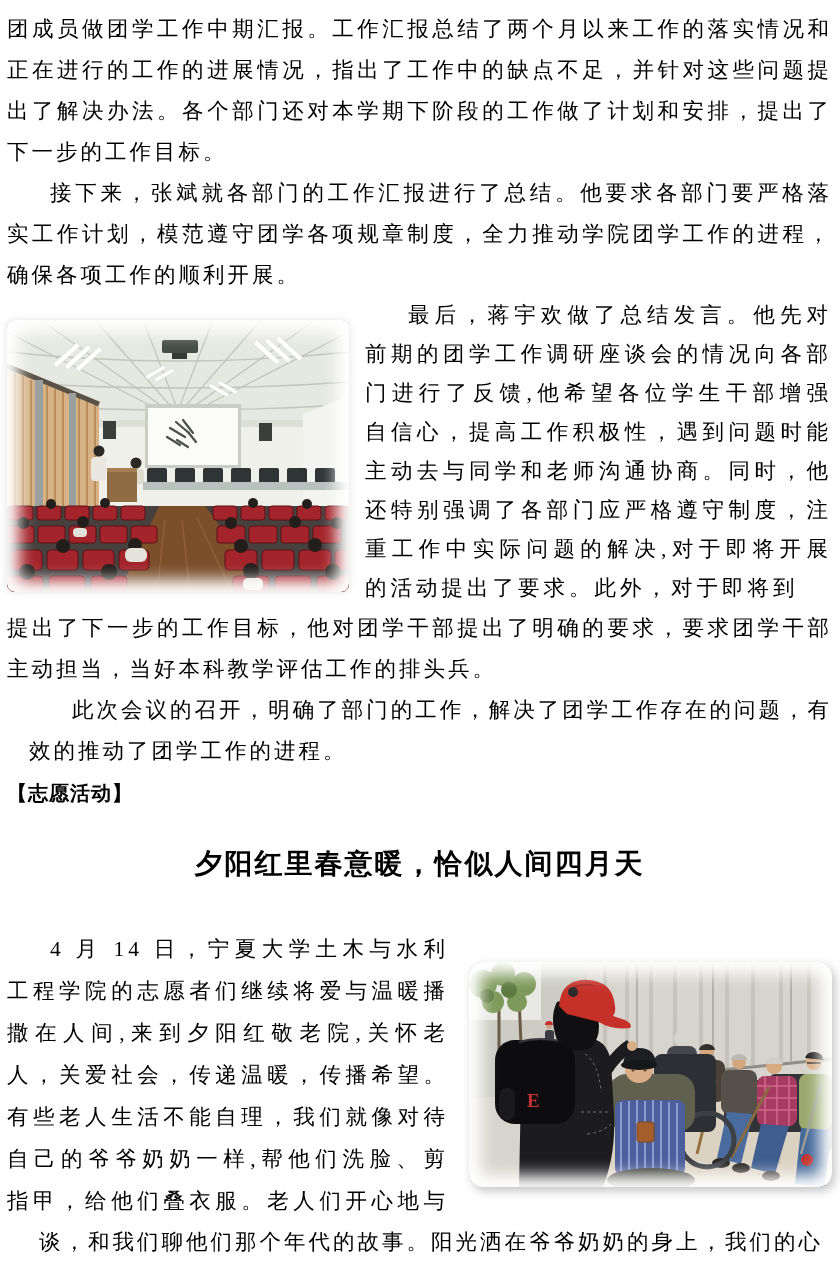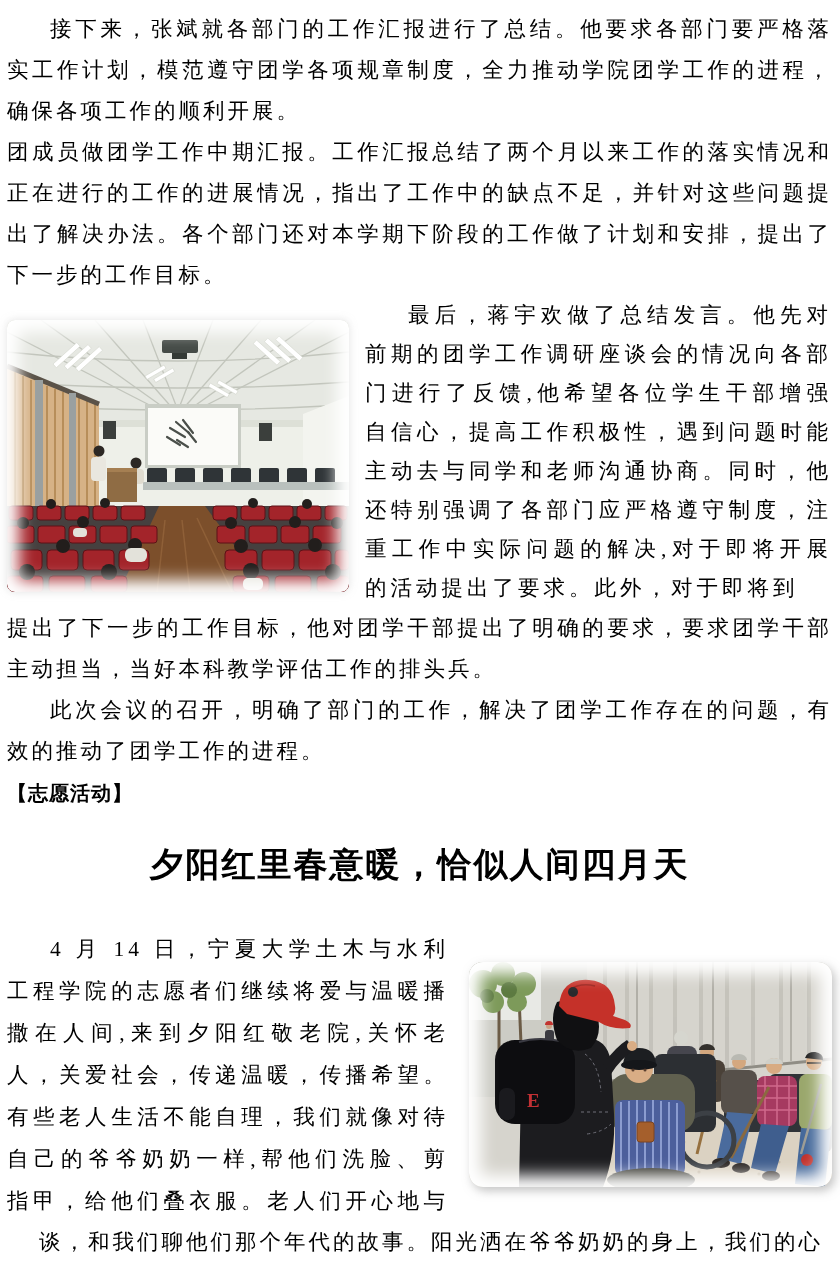--- a/index.html
+++ b/index.html
@@ -31,49 +31,49 @@
     box-shadow:inset 0 0 16px 12px #ffffff;
     pointer-events:none;
   }
   .photo1box{
     width:342px;height:272px;margin:24px 16px 0 0;
     border-radius:8px;
     box-shadow:0 0 8px rgba(175,175,175,0.35);
   }
   .row1 .txt{flex:1;line-height:39px;letter-spacing:4px;height:312px;}
   #p3b{height:82px;}
-  #p4{height:82px;}
+  #p4{height:82px;margin-left:22px;}
   .sec-heading{
     margin:0;height:42px;line-height:42px;
     font-size:20px;font-weight:bold;letter-spacing:1px;
     font-family:"Liberation Sans","DejaVu Sans",sans-serif;
   }
   .article-title{
     margin:26px 0 40px;height:48px;line-height:48px;
-    font-size:34px;font-weight:bold;text-align:center;letter-spacing:2px;
+    font-size:28px;font-weight:bold;text-align:center;letter-spacing:2px;
     font-family:"Liberation Sans","DejaVu Sans",sans-serif;
   }
   .row2{display:flex;height:294px;justify-content:space-between;}
   .row2 .txt{flex:none;width:442px;height:294px;line-height:42px;letter-spacing:4px;}
   .photo2box{
     width:363px;height:225px;margin-top:34px;
     border-radius:14px;
     box-shadow:3px 4px 10px rgba(140,140,140,0.5);
   }
   #p5b{height:42px;margin-left:32px;}
   svg{display:block;}
 </style>
 </head>
 <body>
 
 <div class="page">
 
+  <p id="p1" class="body">团成员做团学工作中期汇报。工作汇报总结了两个月以来工作的落实情况和正在进行的工作的进展情况，指出了工作中的缺点不足，并针对这些问题提出了解决办法。各个部门还对本学期下阶段的工作做了计划和安排，提出了下一步的工作目标。</p>
+
   <p id="p2" class="body indent">接下来，张斌就各部门的工作汇报进行了总结。他要求各部门要严格落实工作计划，模范遵守团学各项规章制度，全力推动学院团学工作的进程，确保各项工作的顺利开展。</p>
-
-  <p id="p1" class="body">团成员做团学工作中期汇报。工作汇报总结了两个月以来工作的落实情况和正在进行的工作的进展情况，指出了工作中的缺点不足，并针对这些问题提出了解决办法。各个部门还对本学期下阶段的工作做了计划和安排，提出了下一步的工作目标。</p>
 
   <div class="row1">
     <div class="photo photo1box">
       <svg width="342" height="272" viewBox="0 0 342 272">
         <rect width="342" height="272" fill="#edeee9"></rect>
 
         <g>
           <rect width="342" height="100" fill="#e6e8e2"></rect>
           <g stroke="#c2c5bc" stroke-width="1.3" fill="none">
             <line x1="0" y1="12" x2="160" y2="94"></line>

